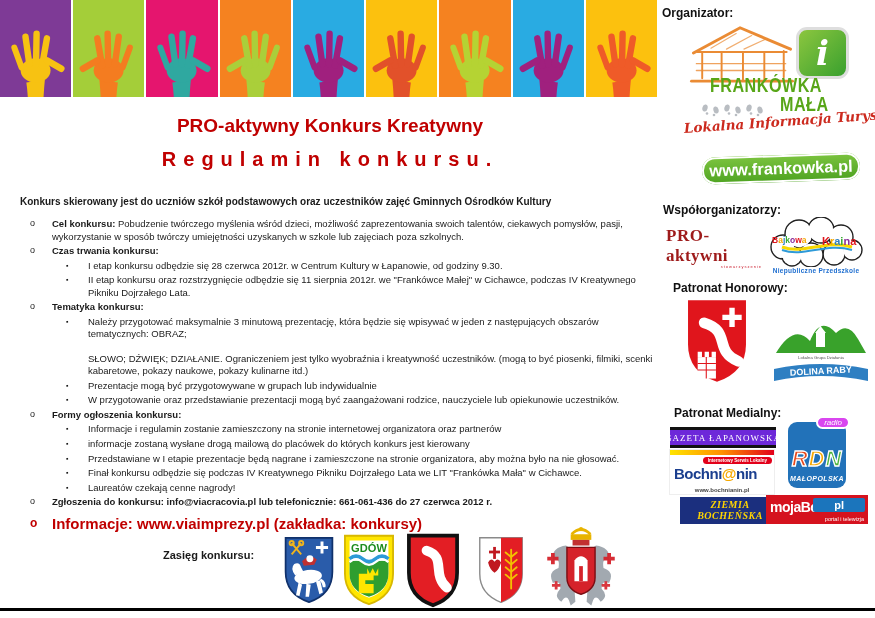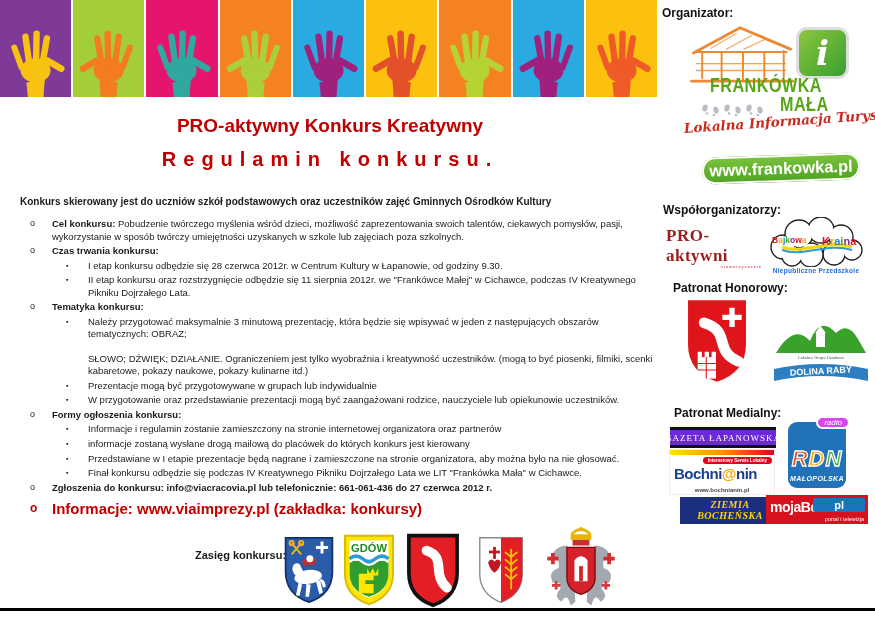--- a/index.html
+++ b/index.html
@@ -66,21 +66,21 @@
           font-weight:bold;text-align:center;line-height:1.05;display:flex;flex-direction:column;
           justify-content:center;font-size:10px;letter-spacing:.5px;}
   .moja{background:#d5121e;color:#fff;}
   .moja .nm{position:absolute;left:4px;top:4px;font-size:14px;font-weight:bold;letter-spacing:-.5px;}
   .moja .pl{position:absolute;right:3px;top:3px;background:#1b75bc;color:#fff;font-weight:bold;
             font-size:11px;padding:1px 21px;border-radius:2px;}
   .moja .sub{position:absolute;right:4px;bottom:2px;font-size:5.5px;}
   .dolina-top{font-size:4.2px;color:#555;text-align:center;}
 
   
-  .zasieg{left:163px;top:549px;font-size:11px;font-weight:bold;margin-left:32px;}
+  .zasieg{left:163px;top:549px;font-size:11px;font-weight:bold;}
   .bottomline{left:0;top:608px;width:875px;height:3px;background:#000;}
   svg{display:block;}
 </style>
 </head>
 <body>
 
 <div class="page">
 
   <div class="abs banner">
       <div class="panel" style="background: rgb(126, 58, 150);">
@@ -255,20 +255,24 @@
         <span class="mk">▪</span>
         <span class="tx">informacje zostaną wysłane drogą mailową do placówek do których konkurs jest kierowany</span>
       </div>
       <div class="li lvl2">
         <span class="mk">▪</span>
         <span class="tx">Przedstawiane w I etapie prezentacje będą nagrane i zamieszczone na stronie organizatora, aby można było na nie głosować.</span>
       </div>
       <div class="li lvl2">
         <span class="mk">▪</span>
         <span class="tx">Finał konkursu odbędzie się podczas IV Kreatywnego Pikniku Dojrzałego Lata we LIT "Frankówka Mała" w Cichawce.</span>
+      </div>
+      <div class="li lvl2">
+        <span class="mk">▪</span>
+        <span class="tx">Laureatów czekają cenne nagrody!</span>
       </div>
       <div class="li lvl1 strong">
         <span class="mk">o</span>
         <span class="tx"><b>Zgłoszenia do konkursu:</b> info@viacracovia.pl lub telefonicznie: 661-061-436 do 27 czerwca 2012 r.</span>
       </div>
       <div class="li lvl1 info">
         <span class="mk">o</span>
         <span class="tx">Informacje: www.viaimprezy.pl (zakładka: konkursy)</span>
       </div>
     </div>

